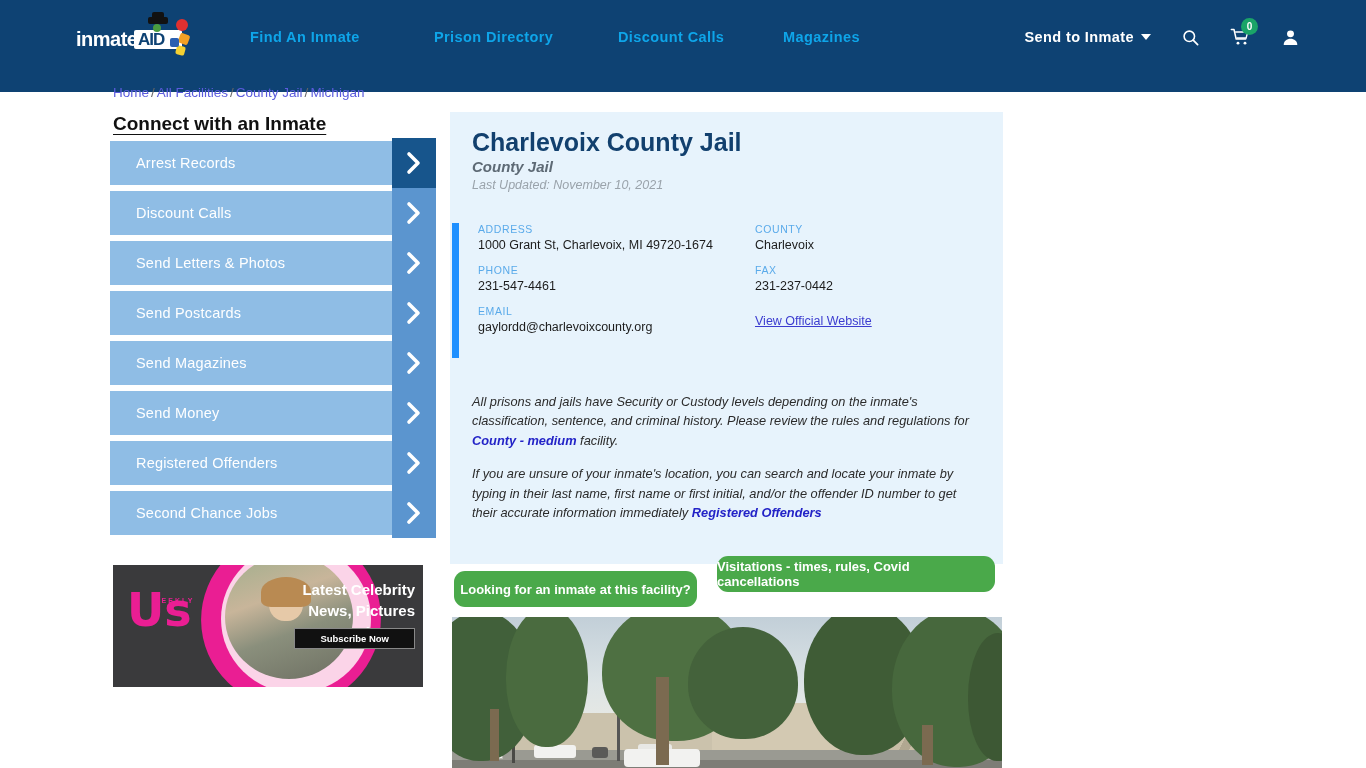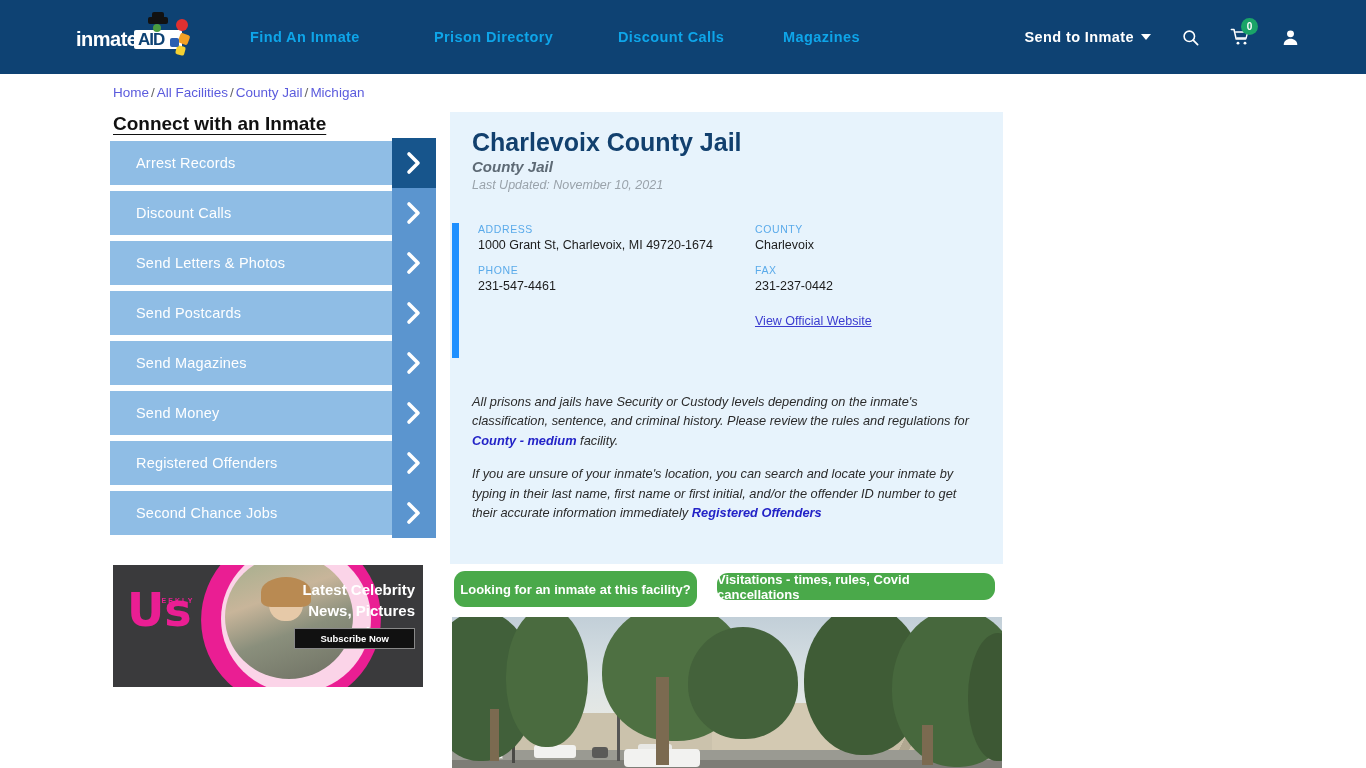--- a/index.html
+++ b/index.html
@@ -7,21 +7,21 @@
     margin: 0; padding: 0;
     width: 1366px; height: 768px;
     background: #ffffff;
     font-family: "Liberation Sans", sans-serif;
     overflow: hidden;
   }
 
   
   .topnav {
     position: absolute; left: 0; top: 0;
-    width: 1366px; height: 74px;
+    width: 1366px; height: 92px;
     background: #0e4273;
     display: flex; align-items: center;
   }
   .logo-wrap {
     position: absolute; left: 76px; top: 16px;
     width: 120px; height: 44px;
   }
   .logo-text {
     position: absolute; left: 0; top: 12px;
     font-size: 20px; font-weight: bold; color: #ffffff;
@@ -210,21 +210,21 @@
   .body-copy b { color: #2323c7; font-style: italic; font-weight: bold; cursor: pointer; }
 
   
   .gbtn {
     position: absolute; background: #4aa94a; color: #ffffff;
     font-size: 13px; font-weight: bold; display: flex;
     align-items: center; justify-content: center; border-radius: 11px;
     cursor: pointer;
   }
   #gbtn-inmate { left: 454px; top: 571px; width: 243px; height: 36px; }
-  #gbtn-visit  { left: 717px; top: 573px; width: 278px; height: 27px; }
+  #gbtn-visit  { left: 717px; top: 556px; width: 278px; height: 36px; }
 
   
   .photo {
     position: absolute; left: 452px; top: 617px;
     width: 550px; height: 151px; overflow: hidden; background: #cfd7dc;
   }
   .sky { position:absolute; left:0; top:0; width:550px; height:112px;
     background: linear-gradient(180deg,#c2cfd8 0%,#dde4e6 60%,#e8e9e3 100%); }
   .bldg1 { position:absolute; left:20px; top:96px; width:250px; height:42px;
     background:#cbc2ac; }
@@ -410,20 +410,24 @@
     <div class="info-bar"></div>
 
     <div class="info-col left">
       <div class="info-item">
         <div class="info-label">ADDRESS</div>
         <div class="info-value">1000 Grant St, Charlevoix, MI 49720-1674</div>
       </div>
       <div class="info-item">
         <div class="info-label">PHONE</div>
         <div class="info-value">231-547-4461</div>
+      </div>
+      <div class="info-item">
+        <div class="info-label">EMAIL</div>
+        <div class="info-value">gaylordd@charlevoixcounty.org</div>
       </div>
     </div>
 
     <div class="info-col right">
       <div class="info-item">
         <div class="info-label">COUNTY</div>
         <div class="info-value">Charlevoix</div>
       </div>
       <div class="info-item">
         <div class="info-label">FAX</div>

